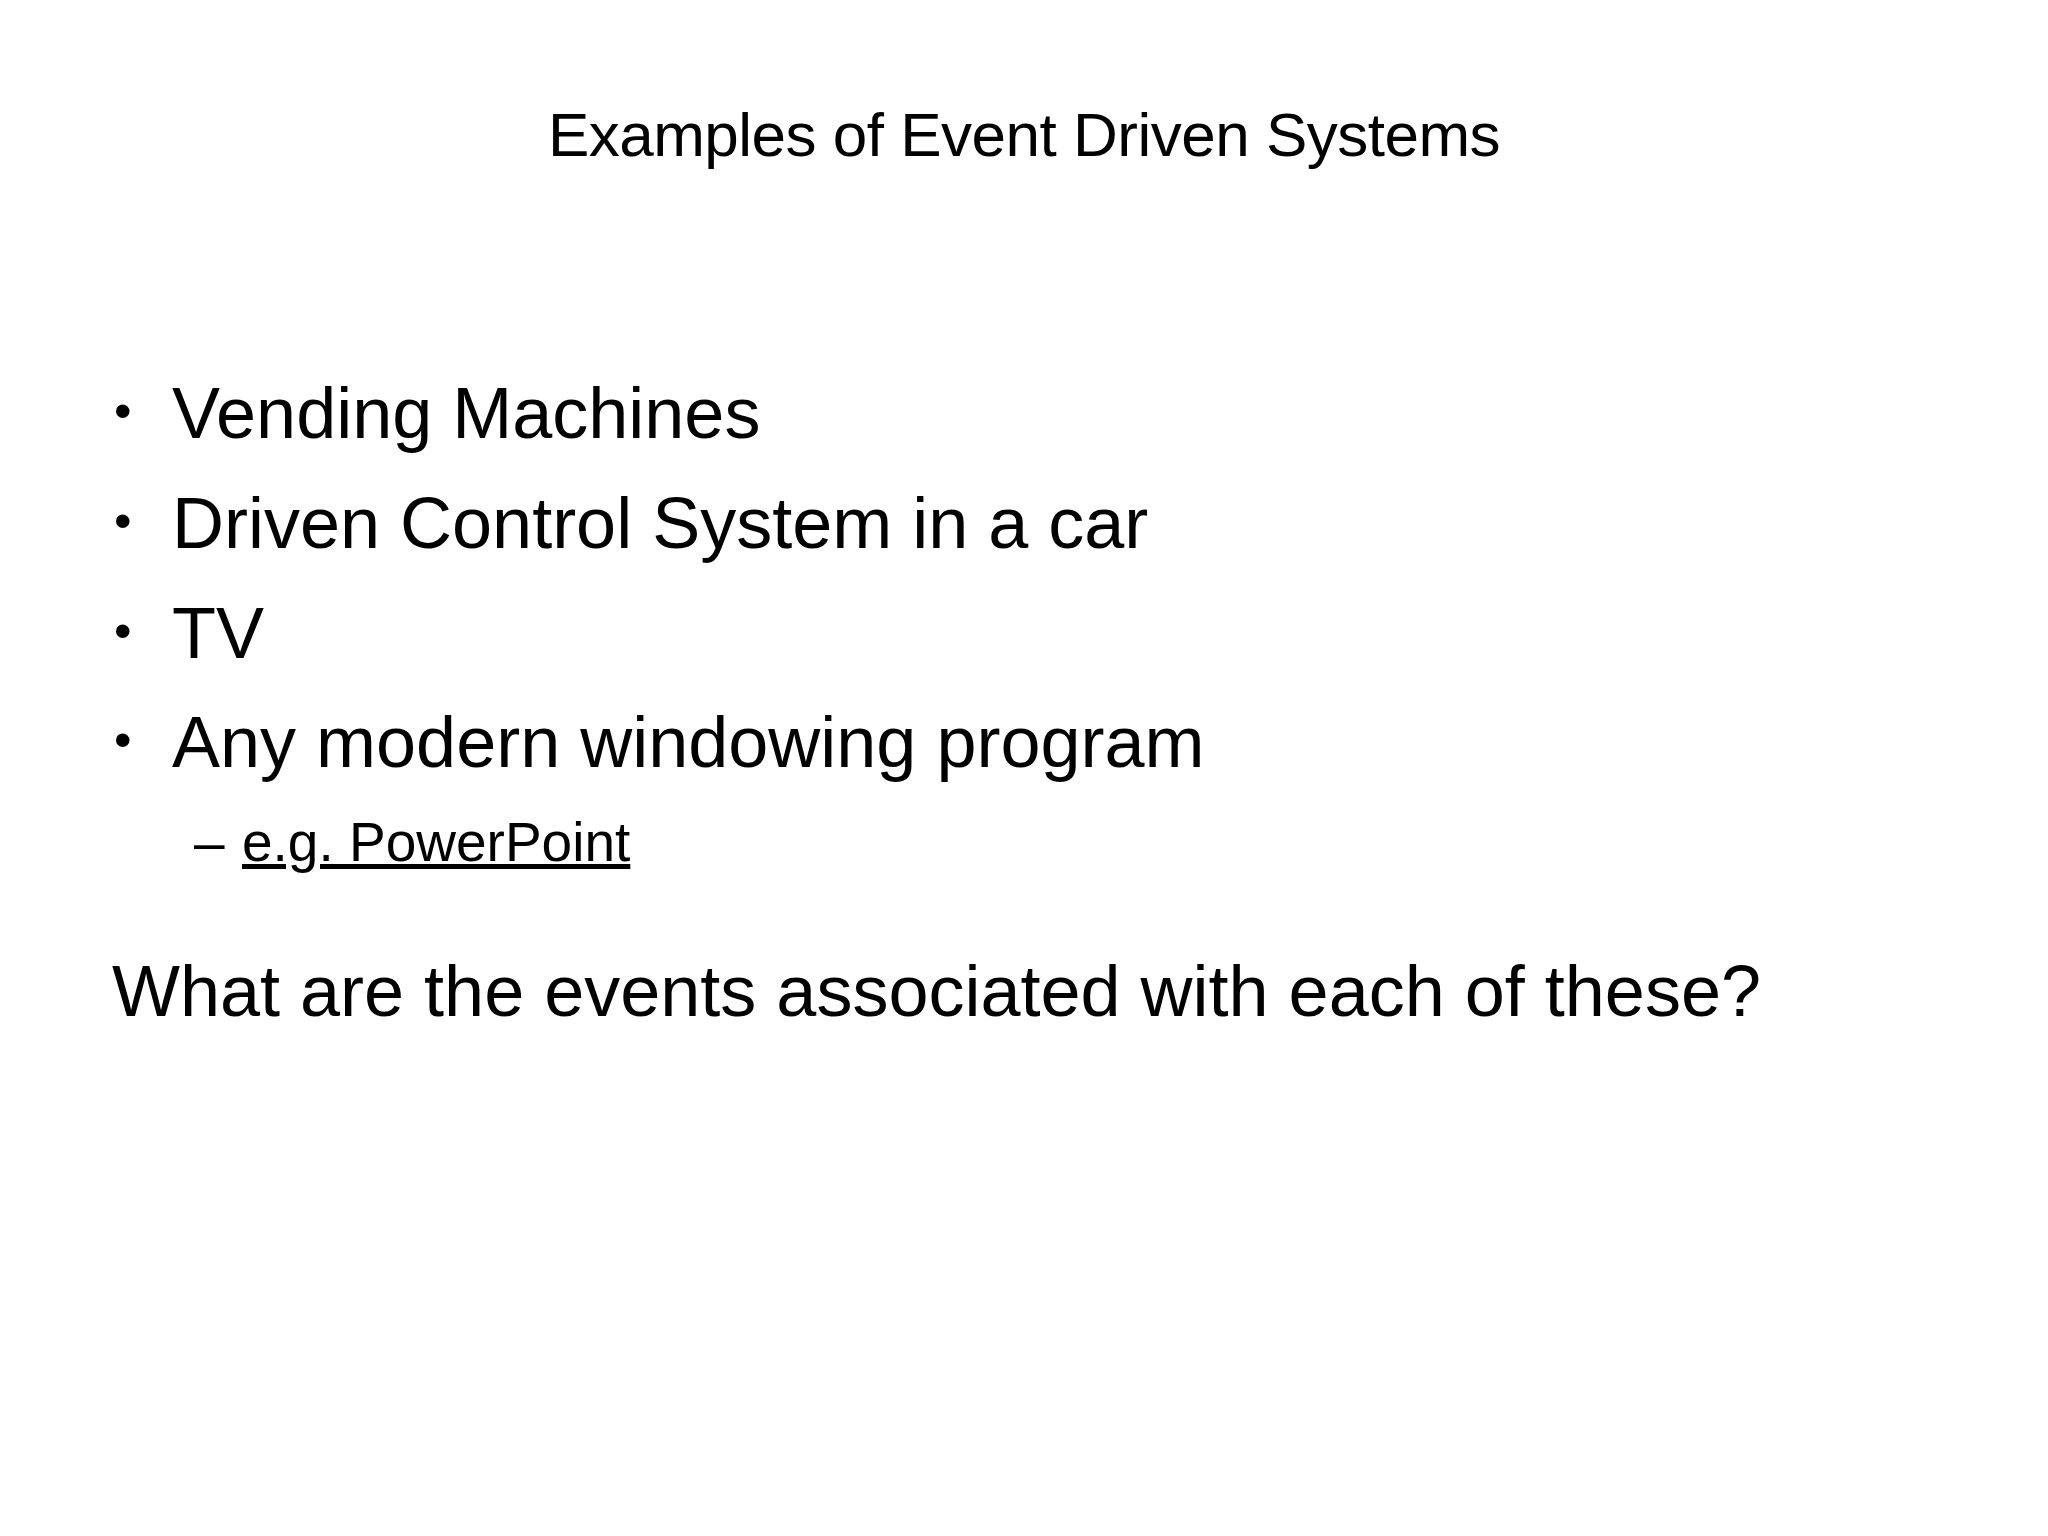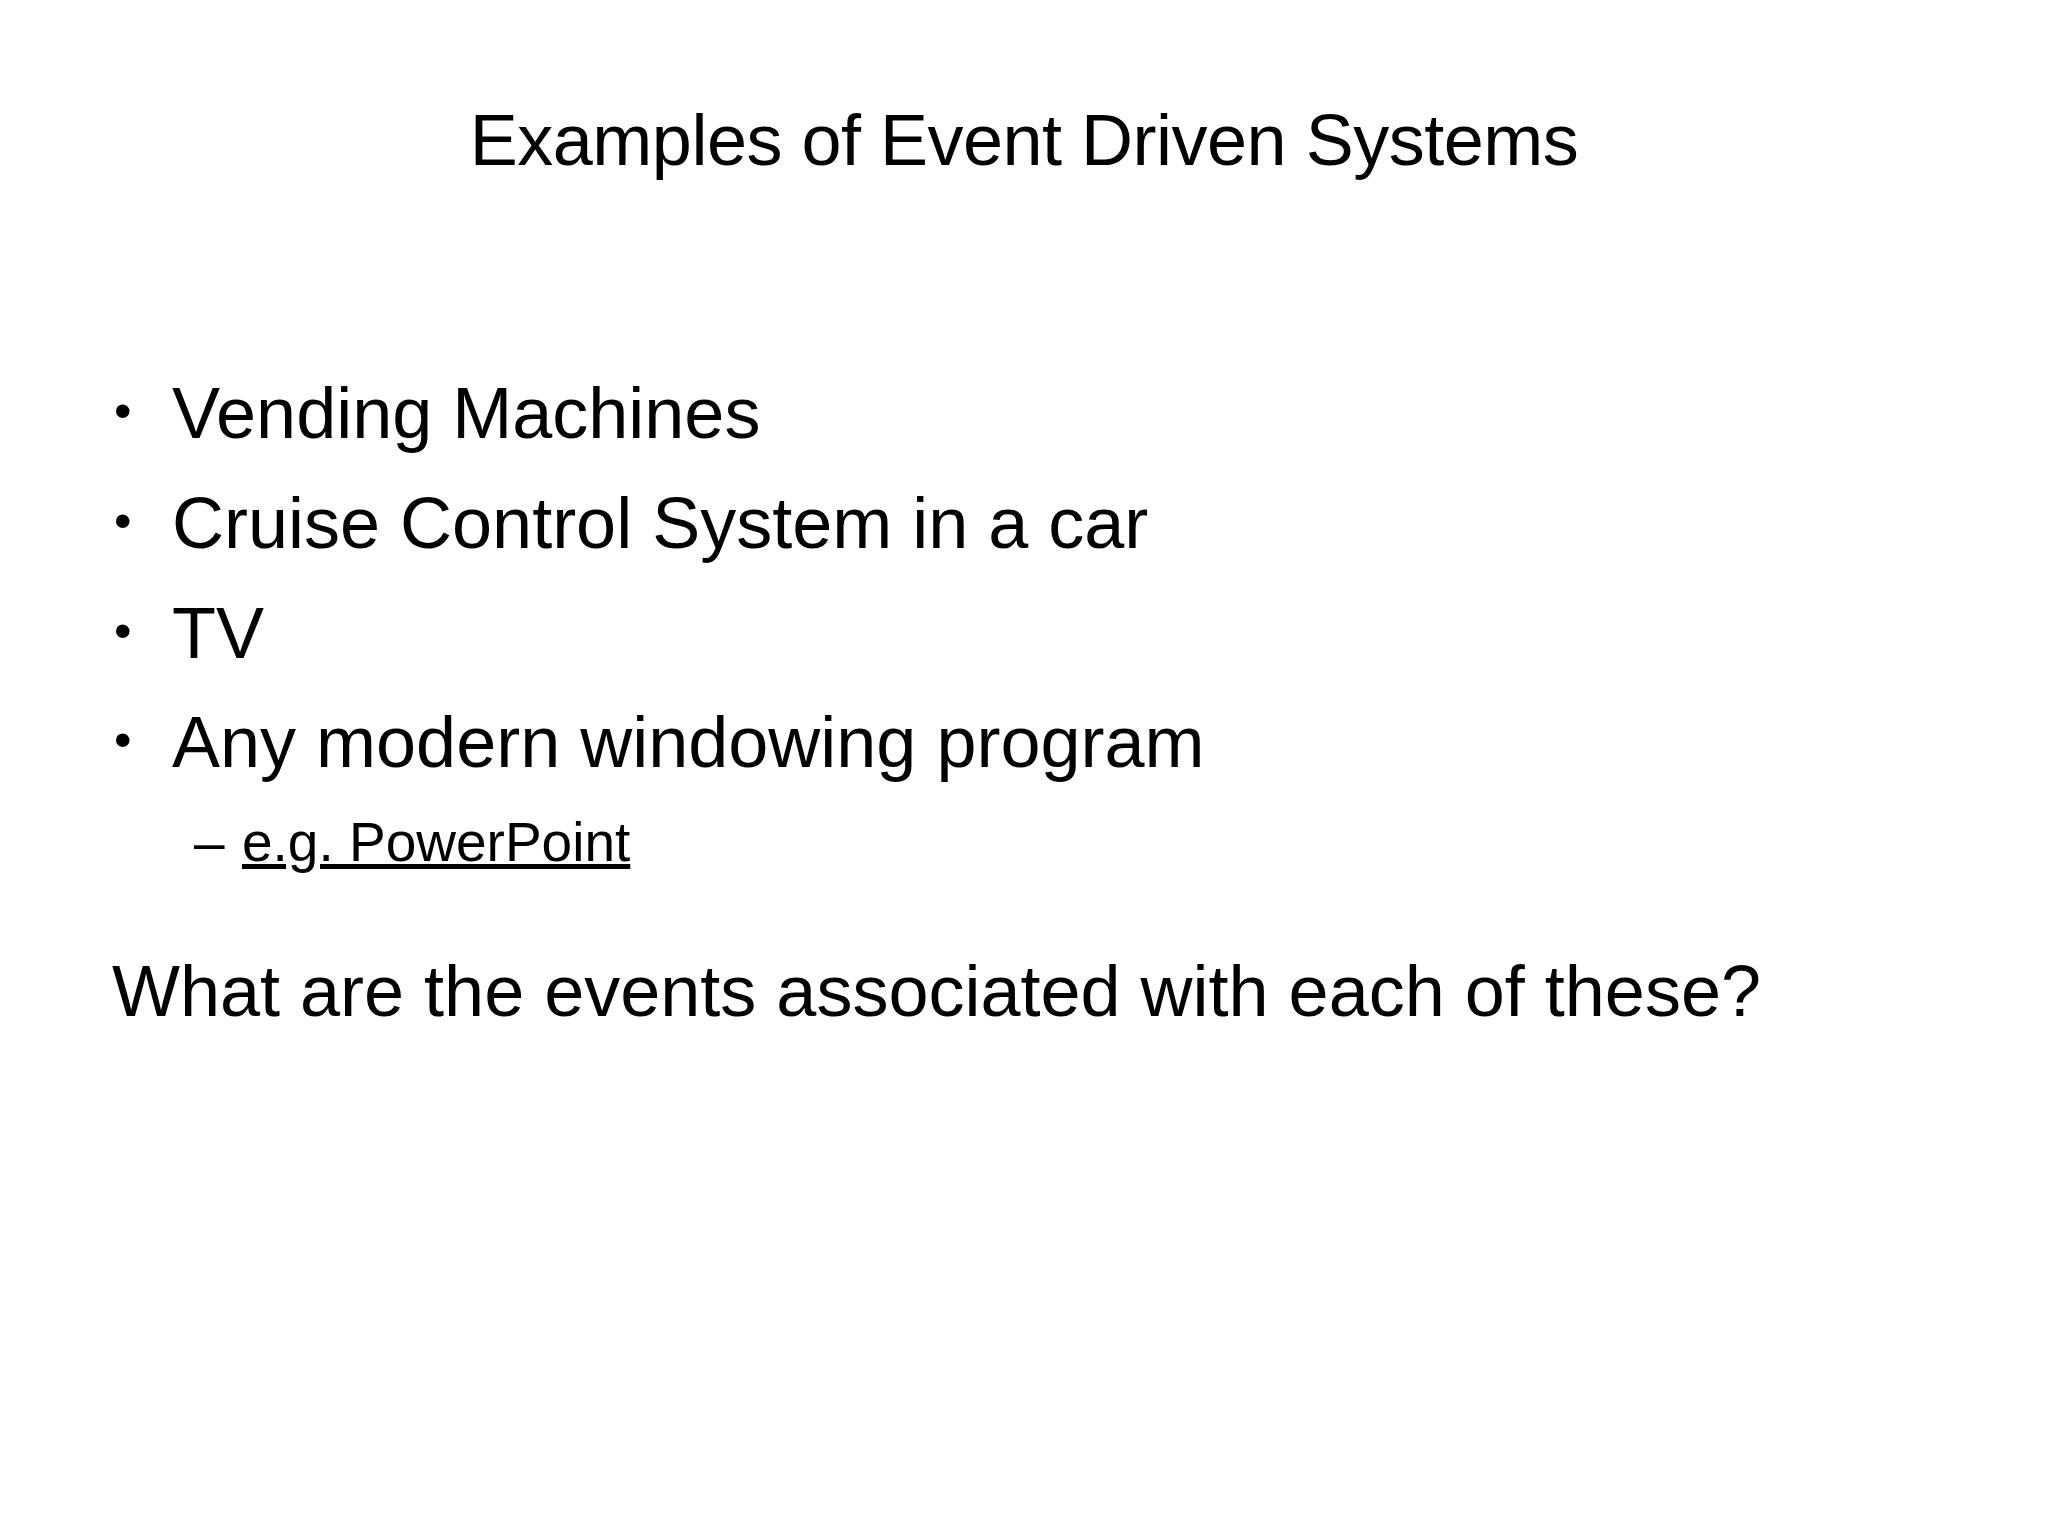--- a/index.html
+++ b/index.html
@@ -19,21 +19,21 @@
     -webkit-font-smoothing: antialiased;
   }
 
   
   #slide-title {
     position: absolute;
     left: 0;
     top: 104px;
     width: 2048px;
     text-align: center;
-    font-size: 72px;
+    font-size: 62px;
     line-height: 1.0;
     font-weight: 400;
     letter-spacing: -0.5px;
     white-space: nowrap;
   }
 
   
   #slide-body {
     position: absolute;
     left: 112px;
@@ -101,21 +101,21 @@
 
   <div id="slide-body">
 
     <div class="bullet-row">
       <span class="bullet-marker">•</span>
       <span class="bullet-text">Vending Machines</span>
     </div>
 
     <div class="bullet-row">
       <span class="bullet-marker">•</span>
-      <span class="bullet-text">Cruise Control System in a car</span>
+      <span class="bullet-text">Driven Control System in a car</span>
     </div>
 
     <div class="bullet-row">
       <span class="bullet-marker">•</span>
       <span class="bullet-text">TV</span>
     </div>
 
     <div class="bullet-row">
       <span class="bullet-marker">•</span>
       <span class="bullet-text">Any modern windowing program</span>

